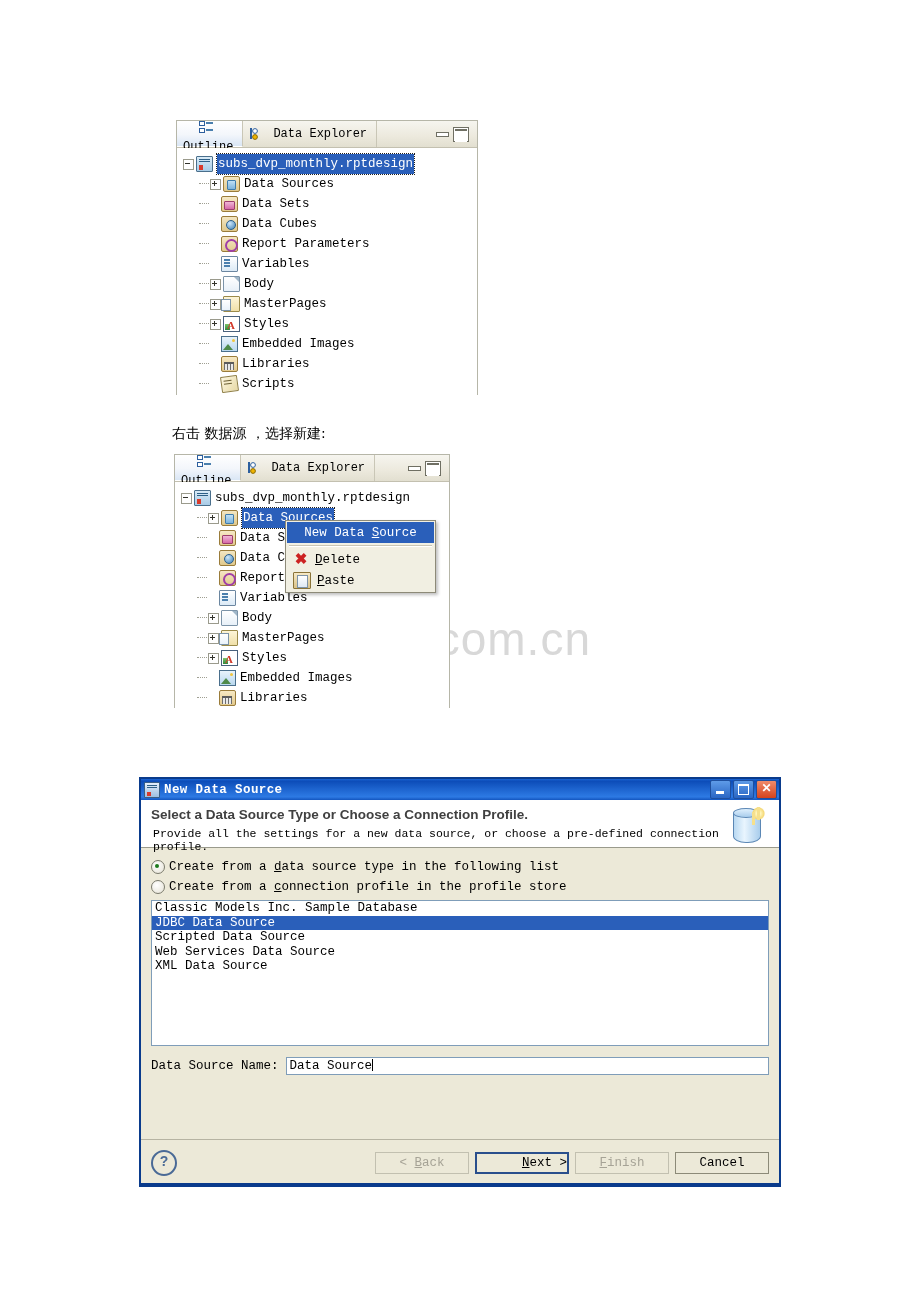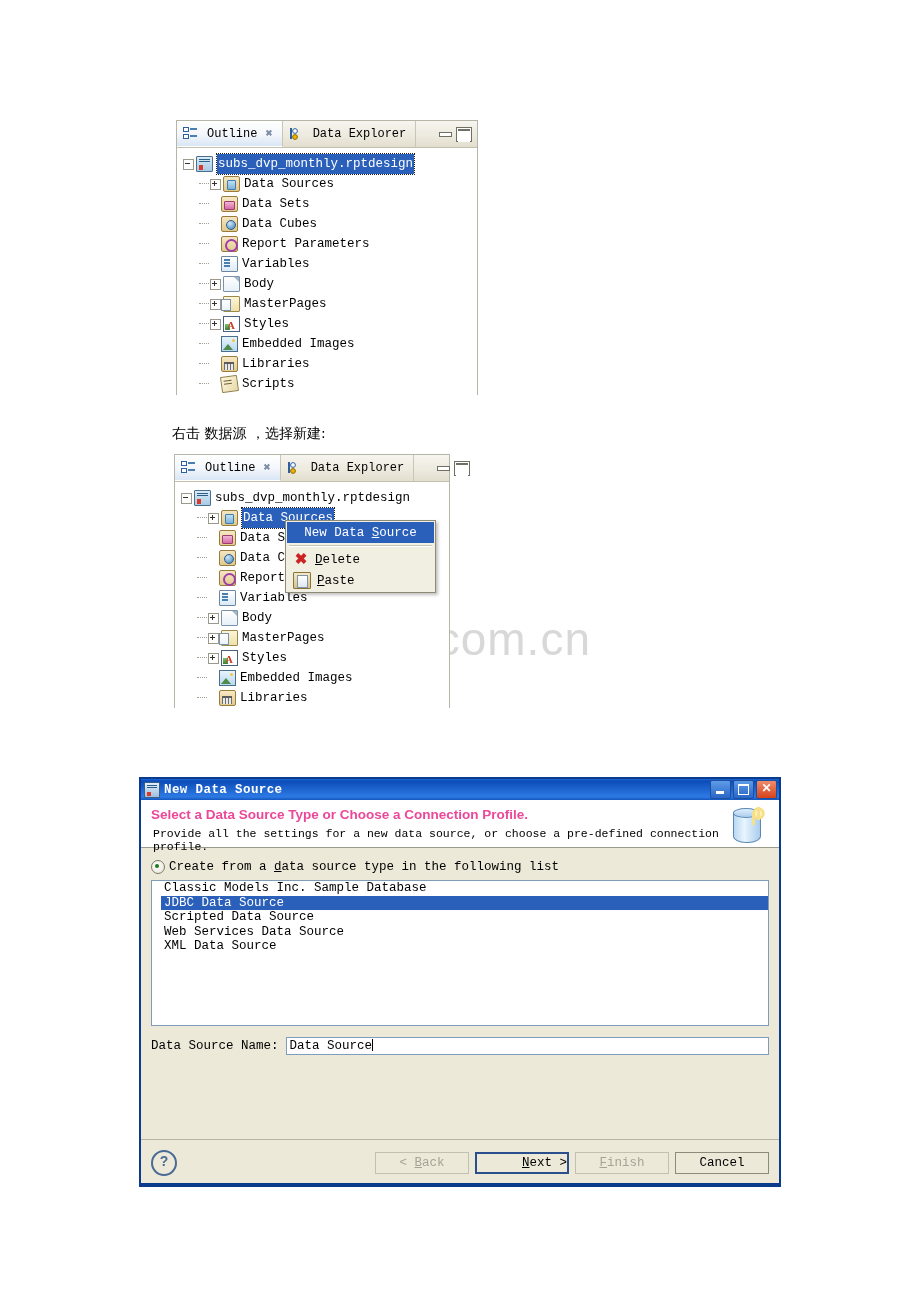--- a/index.html
+++ b/index.html
@@ -32,20 +32,21 @@
   }
   .tab{
     display:flex;align-items:center;gap:5px;
     padding:0 9px 0 6px;font-size:12px;color:#000;
     border-right:1px solid #c9c6b6;
     white-space:nowrap;
   }
   .tab.active{
     background:linear-gradient(to bottom,#ffffff 0%,#f3f6fb 55%,#d9e6f5 100%);
     border-bottom:1px solid #ffffff;
+    flex-direction:column;
   }
   .tab .tab-x{font-size:12px;color:#7c8ba5;margin-left:3px;}
   .tab-spacer{flex:1;border-right:none;}
   .view-ctl{display:flex;align-items:center;gap:6px;padding:0 8px;}
   .ctl-min{width:11px;height:4px;border:1px solid #6f6f63;border-top:none;
            border-left:none;border-right:none;box-shadow:0 -3px 0 -2px #6f6f63 inset;
            background:#ffffff;}
   .ctl-min i{display:block;width:11px;height:3px;background:#fff;border:1px solid #6f6f63;}
   .ctl-max{width:12px;height:11px;border:1px solid #6f6f63;background:#fff;padding:1px;}
   .ctl-max i{display:block;width:100%;height:100%;border-top:2px solid #6f6f63;background:#fff;}
@@ -158,21 +159,21 @@
     background:linear-gradient(to bottom,#5e9be8,#2a66c4);}
   .wbtn.min:after{content:"";position:absolute;left:5px;bottom:4px;width:8px;height:3px;background:#fff;}
   .wbtn.max:after{content:"";position:absolute;left:4px;top:3px;width:9px;height:8px;
     border:1px solid #fff;border-top-width:2px;background:transparent;}
   .wbtn.close{background:linear-gradient(to bottom,#f08b6a,#d5431d);}
   .wbtn.close:after{content:"✕";position:absolute;inset:0;color:#fff;font-size:12px;line-height:15px;
     text-align:center;font-family:"Liberation Sans",sans-serif;font-weight:bold;}
 
   .dlg-head{background:#ffffff;border-bottom:1px solid #9a9a8c;padding:7px 10px 8px 10px;
     position:relative;height:48px;box-sizing:border-box;}
-  .dlg-head h1{margin:0;font-size:13.5px;font-family:"Liberation Sans",sans-serif;font-weight:bold;color:#ec4899;}
+  .dlg-head h1{margin:0;font-size:13.5px;font-family:"Liberation Sans",sans-serif;font-weight:bold;color:#404040;}
   .dlg-head p{margin:5px 0 0 2px;font-size:11.5px;color:#000;}
   .cyl{position:absolute;right:12px;top:5px;width:38px;height:40px;}
   .cyl .body{position:absolute;left:4px;top:8px;width:26px;height:28px;
     background:linear-gradient(to right,#b9d9f2,#e9f5fe 40%,#a9cdec);
     border:1px solid #5b87b5;border-radius:0 0 13px 13px/0 0 7px 7px;}
   .cyl .top{position:absolute;left:4px;top:3px;width:26px;height:10px;border-radius:50%;
     background:linear-gradient(#dff0fd,#a9cdec);border:1px solid #5b87b5;box-sizing:border-box;}
   .cyl .spark{position:absolute;right:2px;top:2px;width:13px;height:13px;
     background:radial-gradient(circle,#fff7c0 20%,#f5d978 60%,rgba(245,217,120,0) 72%);}
   .cyl .spark:after{content:"";position:absolute;left:5px;top:0;width:3px;height:13px;background:#f6e08c;
@@ -180,21 +181,21 @@
 
   .dlg-body{padding:12px 10px 0 10px;position:relative;height:247px;box-sizing:border-box;}
   .radio-row{display:flex;align-items:center;margin-bottom:6px;font-size:12.5px;}
   .radio{width:12px;height:12px;border-radius:50%;border:1px solid #7a7a6c;
     background:radial-gradient(circle at 40% 35%,#fff,#e4e1d3);margin-right:4px;position:relative;flex:0 0 auto;}
   .radio.on:after{content:"";position:absolute;left:3px;top:3px;width:4px;height:4px;border-radius:50%;background:#1d7a1d;}
   .listbox{
     background:#fff;border:1px solid #7f9db9;height:144px;overflow:hidden;margin-top:2px;
     font-size:12.5px;
   }
-  .lb-item{height:14.5px;line-height:14.5px;padding:0 3px;white-space:nowrap;color:#000;margin-left:9px;}
+  .lb-item{height:14.5px;line-height:14.5px;padding:0 3px;white-space:nowrap;color:#000;}
   .lb-item.sel{background:#2a5fba;color:#fff;}
   .name-row{display:flex;align-items:center;margin-top:11px;font-size:12.5px;}
   .name-row label{white-space:nowrap;margin-right:7px;}
   .textinput{
     flex:1;background:#fff;border:1px solid #7f9db9;height:16px;line-height:16px;
     padding:0 3px;font-size:12.5px;color:#000;position:relative;
   }
   .caret{display:inline-block;width:1px;height:12px;background:#000;vertical-align:-2px;margin-left:0px;}
 
   .dlg-foot{
@@ -476,20 +477,24 @@
           <span class="spark"></span>
       </span>
     </div>
 
     <div class="dlg-body">
 
       <div class="radio-row">
         <span class="radio on"></span>
         <span id="rad0">Create from a <span class="u">d</span>ata source type in the following list</span>
       </div>
+      <div class="radio-row">
+        <span class="radio"></span>
+        <span id="rad1">Create from a <span class="u">c</span>onnection profile in the profile store</span>
+      </div>
 
       <div class="listbox" id="listbox">
           <div class="lb-item">Classic Models Inc. Sample Database</div>
           <div class="lb-item sel">JDBC Data Source</div>
           <div class="lb-item">Scripted Data Source</div>
           <div class="lb-item">Web Services Data Source</div>
           <div class="lb-item">XML Data Source</div>
         </div>
 
       <div class="name-row">

